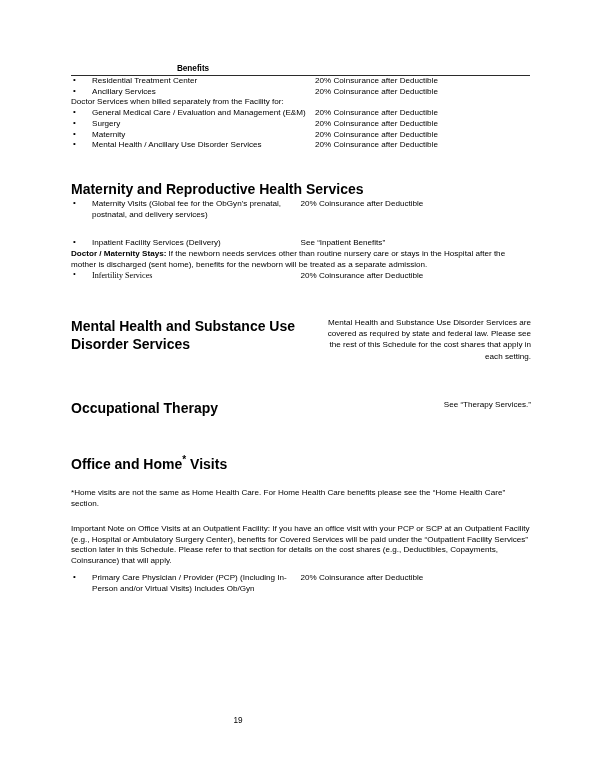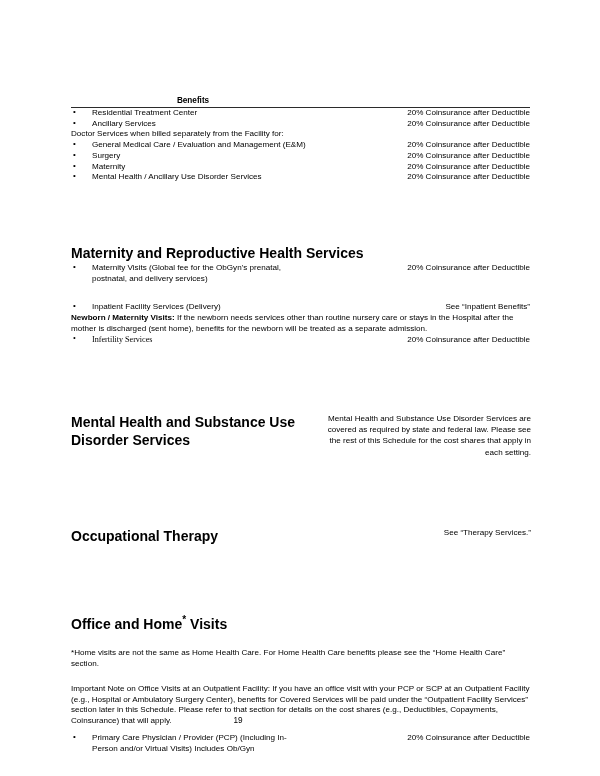--- a/index.html
+++ b/index.html
@@ -52,21 +52,20 @@
     border-bottom: 1px solid #2b2b2b;
   }
   .gap-plain {
     height: 7px;
   }
 
   .inner {
     width: 100%;
     border-collapse: collapse;
     table-layout: fixed;
-    margin-top: 32px;
   }
   .inner td { padding: 0; vertical-align: top; }
 
   .col-l { width: 243px; }
   .col-r { width: 214px; }
 
   .hdr-cell {
     text-align: center;
     font-weight: bold;
     padding: 5px 0 5px 0;
@@ -76,21 +75,21 @@
     font-weight: bold;
     font-size: 14px;
     padding: 6px 0 5px 8px;
   }
   .row-l {
     padding: 4px 6px 4px 8px;
     position: relative;
   }
   .row-r {
     padding: 4px 4px 4px 4px;
-    text-align: right;
+    text-align: left;
   }
   .bullet-line {
     position: relative;
     padding-left: 21px;
   }
   .bullet-line:before {
     content: "\2022";
     position: absolute;
     left: 2px;
     top: -1px;
@@ -218,21 +217,21 @@
               </tr>
 
               <tr>
                 <td class="col-l row-l">
                   <div class="bullet-line">Inpatient Facility Services (Delivery)</div>
                 </td>
                 <td class="col-r row-r">See “Inpatient Benefits”</td>
               </tr>
 
               <tr>
-                <td colspan="2" class="para"><b>Newborn / Maternity Visits:</b><span> If the newborn needs services other than routine nursery care or stays in the Hospital after the mother is discharged (sent home), benefits for the newborn will be treated as a separate admission.</span></td>
+                <td colspan="2" class="para"><b>Doctor / Maternity Stays:</b><span> If the newborn needs services other than routine nursery care or stays in the Hospital after the mother is discharged (sent home), benefits for the newborn will be treated as a separate admission.</span></td>
               </tr>
 
               <tr>
                 <td class="col-l row-l" style="padding-bottom:8px;font-family:Liberation Serif, serif;">
                   <div class="bullet-line">Infertility Services</div>
                 </td>
                 <td class="col-r row-r">20% Coinsurance after Deductible</td>
               </tr>
             </tbody>
           </table>

